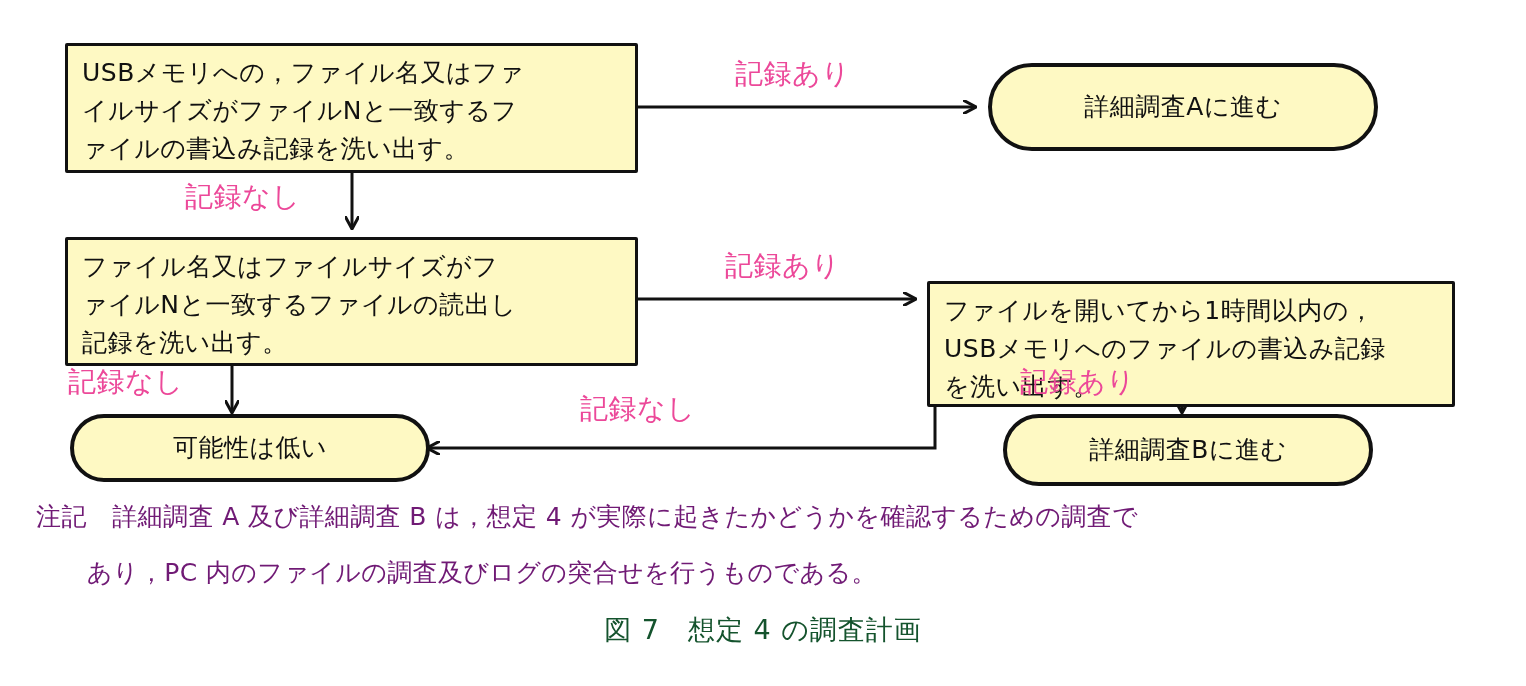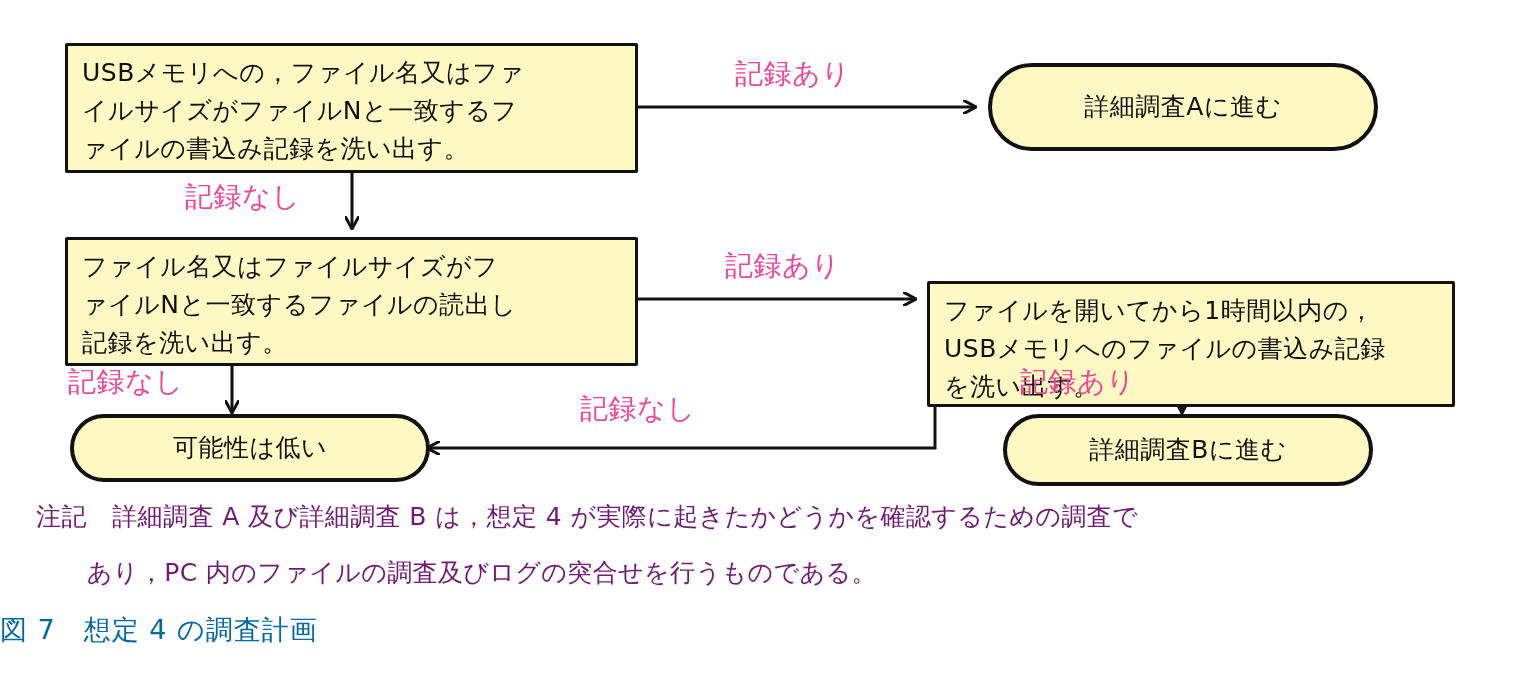--- a/index.html
+++ b/index.html
@@ -73,24 +73,24 @@
     position: absolute;
     font-size: 25px;
     line-height: 44px;
     letter-spacing: 0.4px;
     white-space: pre;
     color: #701a75;
   }
   .caption {
     position: absolute;
     width: 1526px;
-    text-align: left;
+    text-align: center;
     font-size: 27px;
     letter-spacing: 1px;
-    color: #0369a1;
+    color: #14532d;
   }
 </style>
 </head>
 <body>
 
 <div id="stage">
 
   <svg id="wires" viewBox="0 0 1526 686" xmlns="http://www.w3.org/2000/svg">
     <defs>
       <marker id="arrowR" markerWidth="14" markerHeight="14" refX="12" refY="7" orient="auto" markerUnits="userSpaceOnUse">

